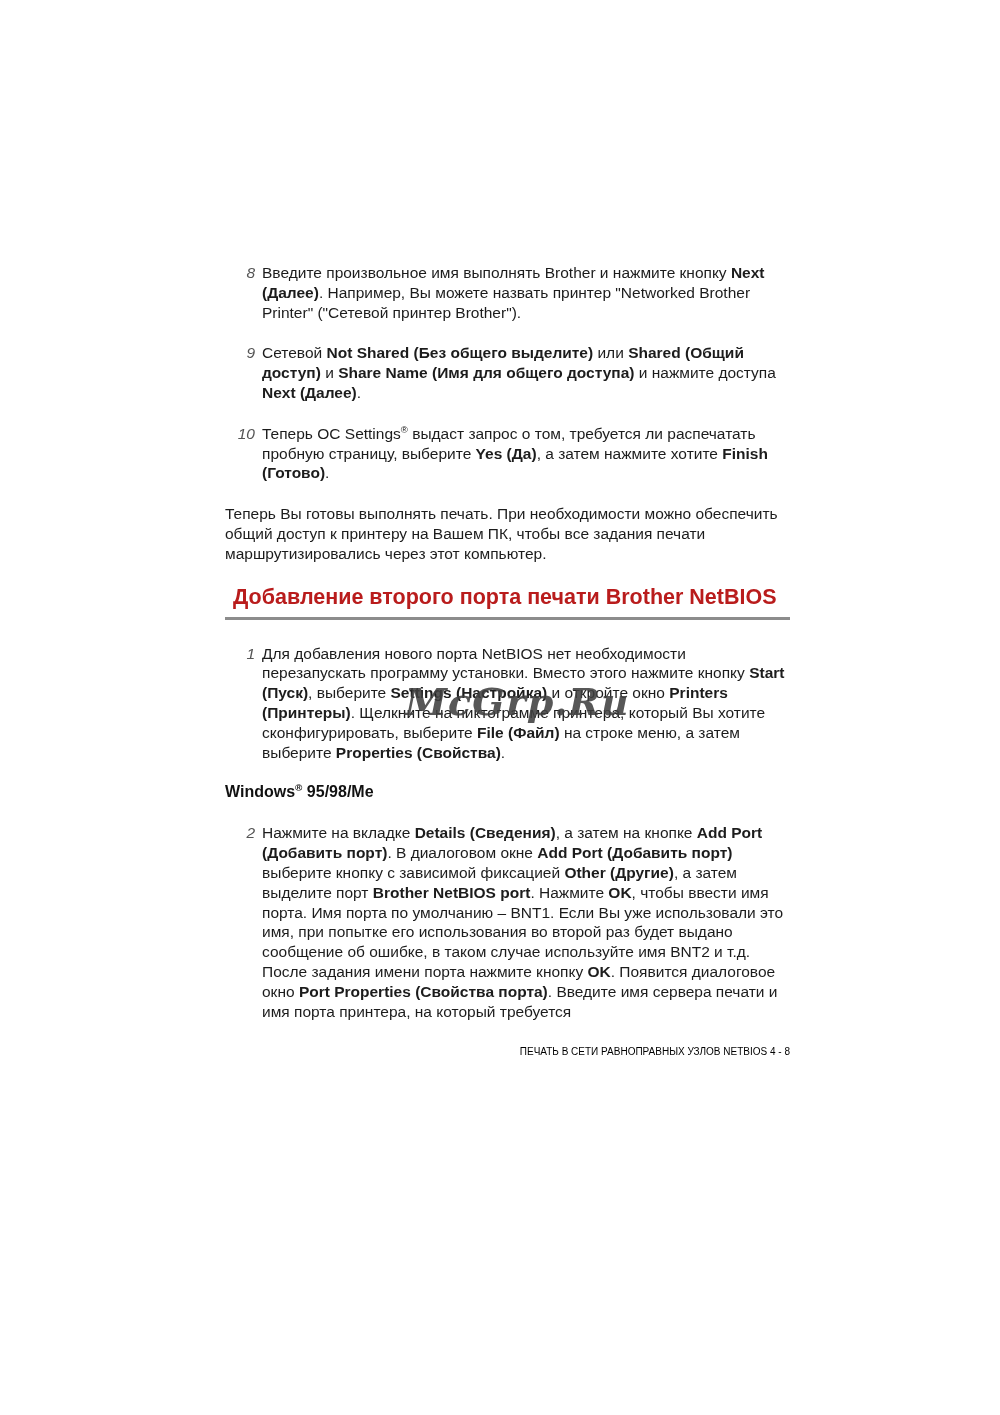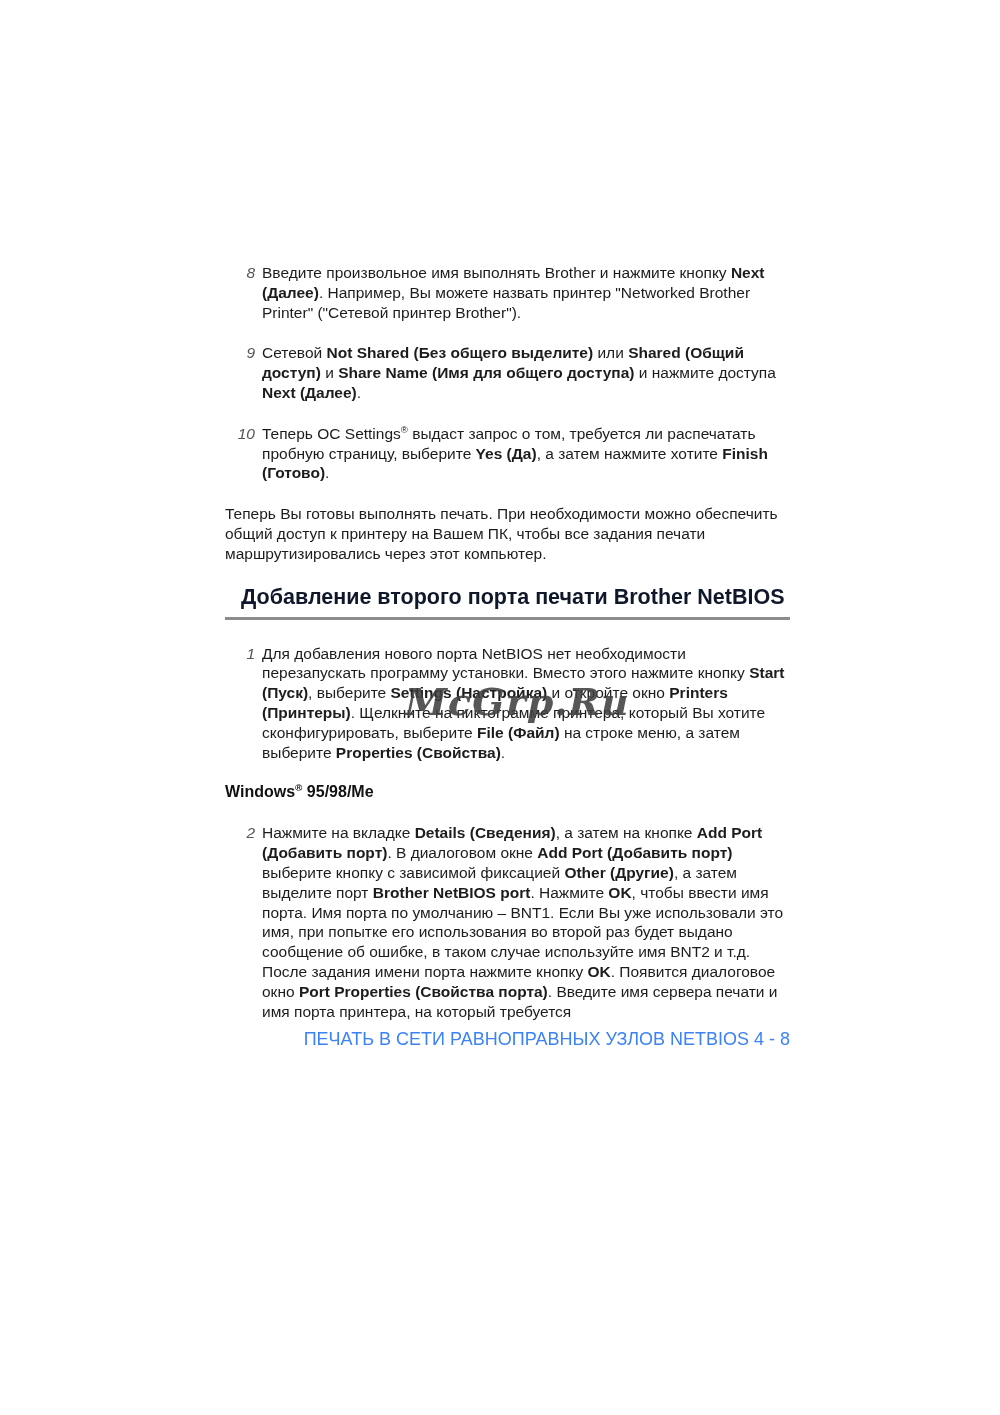--- a/index.html
+++ b/index.html
@@ -28,46 +28,46 @@
     text-align: right;
     padding-right: 7px;
     font-style: italic;
     color: #555555;
   }
   .step-text { flex: 1 1 auto; }
   .b { font-weight: bold; }
   sup { font-size: 0.62em; line-height: 0; vertical-align: super; }
   .para { margin-bottom: 8px; margin-top: 21px; }
   .heading {
-    margin: 20px 0 0 16px;
+    margin: 20px 0 0 8px;
     font-size: 21.5px;
     line-height: 26px;
     font-weight: bold;
-    color: #0f172a;
+    color: #b91c1c;
   }
   .rule {
     margin-top: 7px;
     height: 3px;
     background: #8c8c8c;
     width: 100%;
   }
   .step-1 { margin-top: 24px; }
   .subheading {
     margin: 20px 0 0 0;
     font-size: 16px;
     line-height: 20px;
     font-weight: bold;
     color: #111111;
   }
   .step-2 { margin-top: 21px; }
   .footer {
-    margin-top: 9px;
+    margin-top: 21px;
     text-align: right;
-    font-size: 18px;
-    color: #3b82f6;
+    font-size: 10px;
+    color: #000000;
     white-space: nowrap;
   }
   .watermark {
     position: absolute;
     left: 405px;
     top: 679px;
     font-family: "DejaVu Serif", serif;
     font-weight: bold;
     font-style: italic;
     font-size: 38px;

